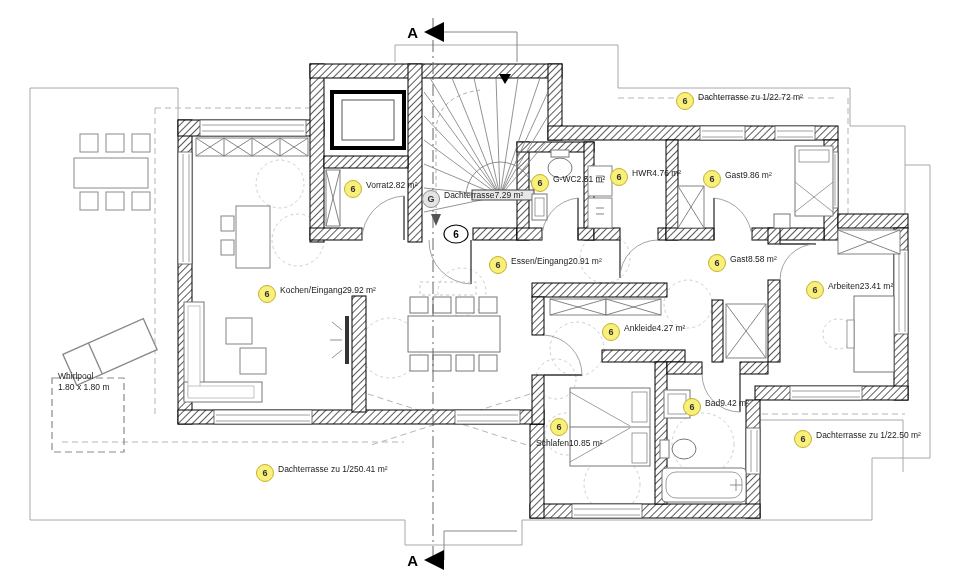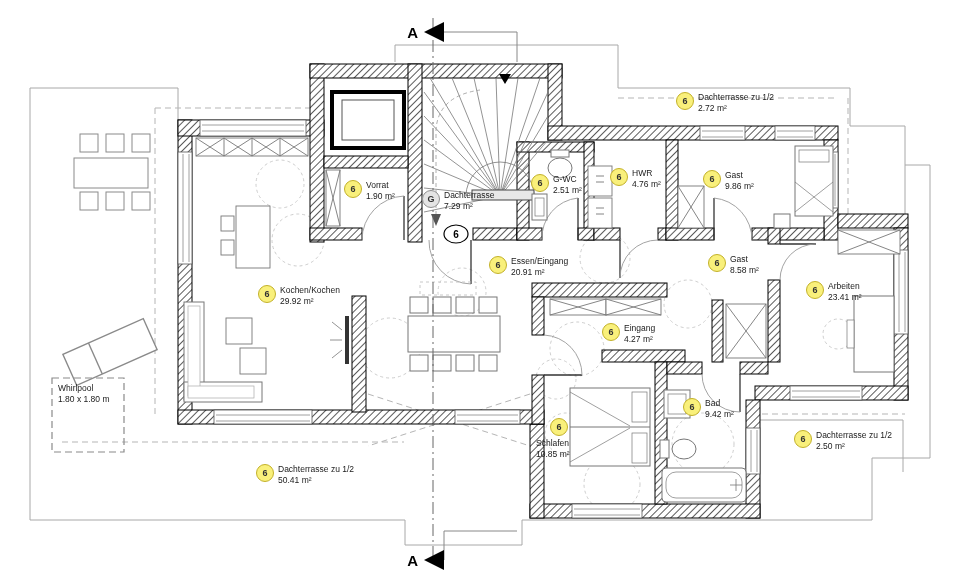--- a/index.html
+++ b/index.html
@@ -4,21 +4,21 @@
 <style>
   html,body{margin:0;padding:0;background:#fff;}
   #stage{position:relative;width:960px;height:581px;background:#fff;overflow:hidden;
          font-family:"Liberation Sans", sans-serif;}
   #plan-svg{position:absolute;left:0;top:0;}
   .rlabel{position:absolute;display:flex;gap:4px;align-items:flex-start;white-space:nowrap;}
   .rlabel .badge{width:16px;height:16px;border-radius:50%;background:#f9f07b;border:1.2px solid #c3b12a;
                  display:flex;align-items:center;justify-content:center;
                  font-size:9px;font-weight:bold;color:#333;flex:0 0 auto;}
   .rlabel .badge.gray{background:#e4e4e4;border-color:#8f8f8f;}
-  .ltxt{display:flex;flex-direction:column;font-size:8.5px;line-height:1.25;color:#1a1a1a;}
+  .ltxt{display:flex;font-size:8.5px;line-height:1.25;color:#1a1a1a;}
   .rlabel.col{flex-direction:column;gap:2px;}
   .rlabel.col .badge{margin-left:14px;}
   .plainlabel{position:absolute;font-size:8.5px;line-height:1.3;color:#1a1a1a;white-space:nowrap;}
 </style>
 </head>
 <body>
 
 <div id="stage">
 
 <svg id="plan-svg" width="960" height="581" viewBox="0 0 960 581">
@@ -352,21 +352,21 @@
     <text x="418" y="566" text-anchor="end" font-size="15" font-weight="bold" fill="#000">A</text>
     <ellipse cx="456" cy="234" rx="12" ry="9" fill="#fff" stroke="#000" stroke-width="1.2"></ellipse>
     <text x="456" y="238" text-anchor="middle" font-size="10" font-weight="bold" fill="#000">6</text>
   </g>
 </svg>
 
 <div class="rlabel" style="left:344px;top:180px">
   <span class="badge">6</span>
   <span class="ltxt">
         <span>Vorrat</span>
-        <span>1.90 m²</span>
+        <span>2.82 m²</span>
       </span>
 </div>
 <div class="rlabel" style="left:422px;top:190px">
   <span class="badge gray">G</span>
   <span class="ltxt">
         <span>Dachterrasse</span>
         <span>7.29 m²</span>
       </span>
 </div>
 <div class="rlabel" style="left:531px;top:174px">
@@ -393,21 +393,21 @@
 <div class="rlabel" style="left:676px;top:92px">
   <span class="badge">6</span>
   <span class="ltxt">
         <span>Dachterrasse zu 1/2</span>
         <span>2.72 m²</span>
       </span>
 </div>
 <div class="rlabel" style="left:258px;top:285px">
   <span class="badge">6</span>
   <span class="ltxt">
-        <span>Kochen/Kochen</span>
+        <span>Kochen/Eingang</span>
         <span>29.92 m²</span>
       </span>
 </div>
 <div class="rlabel" style="left:489px;top:256px">
   <span class="badge">6</span>
   <span class="ltxt">
         <span>Essen/Eingang</span>
         <span>20.91 m²</span>
       </span>
 </div>
@@ -421,21 +421,21 @@
 <div class="rlabel" style="left:806px;top:281px">
   <span class="badge">6</span>
   <span class="ltxt">
         <span>Arbeiten</span>
         <span>23.41 m²</span>
       </span>
 </div>
 <div class="rlabel" style="left:602px;top:323px">
   <span class="badge">6</span>
   <span class="ltxt">
-        <span>Eingang</span>
+        <span>Ankleide</span>
         <span>4.27 m²</span>
       </span>
 </div>
 <div class="rlabel" style="left:683px;top:398px">
   <span class="badge">6</span>
   <span class="ltxt">
         <span>Bad</span>
         <span>9.42 m²</span>
       </span>
 </div>
@@ -454,18 +454,18 @@
       </span>
 </div>
 <div class="rlabel" style="left:256px;top:464px">
   <span class="badge">6</span>
   <span class="ltxt">
         <span>Dachterrasse zu 1/2</span>
         <span>50.41 m²</span>
       </span>
 </div>
 
-<div class="plainlabel" style="left:58px;top:383px">
+<div class="plainlabel" style="left:58px;top:371px">
   <div>Whirlpool</div>
   <div>1.80 x 1.80 m</div>
 </div>
 
 </div>
 
 </body></html>

